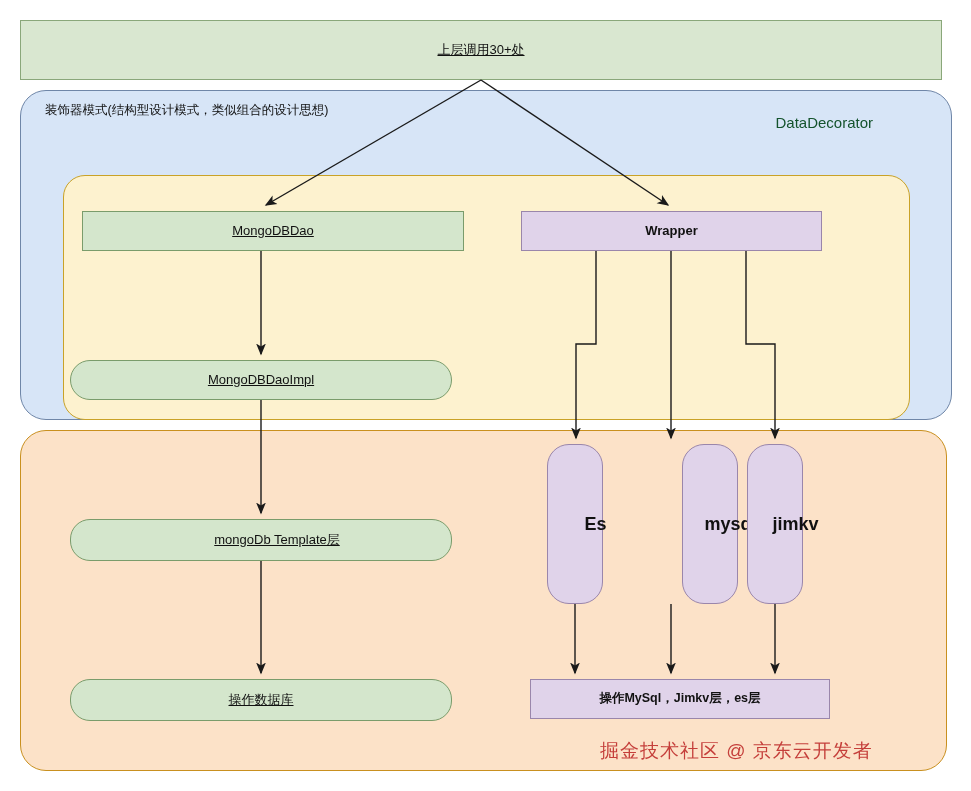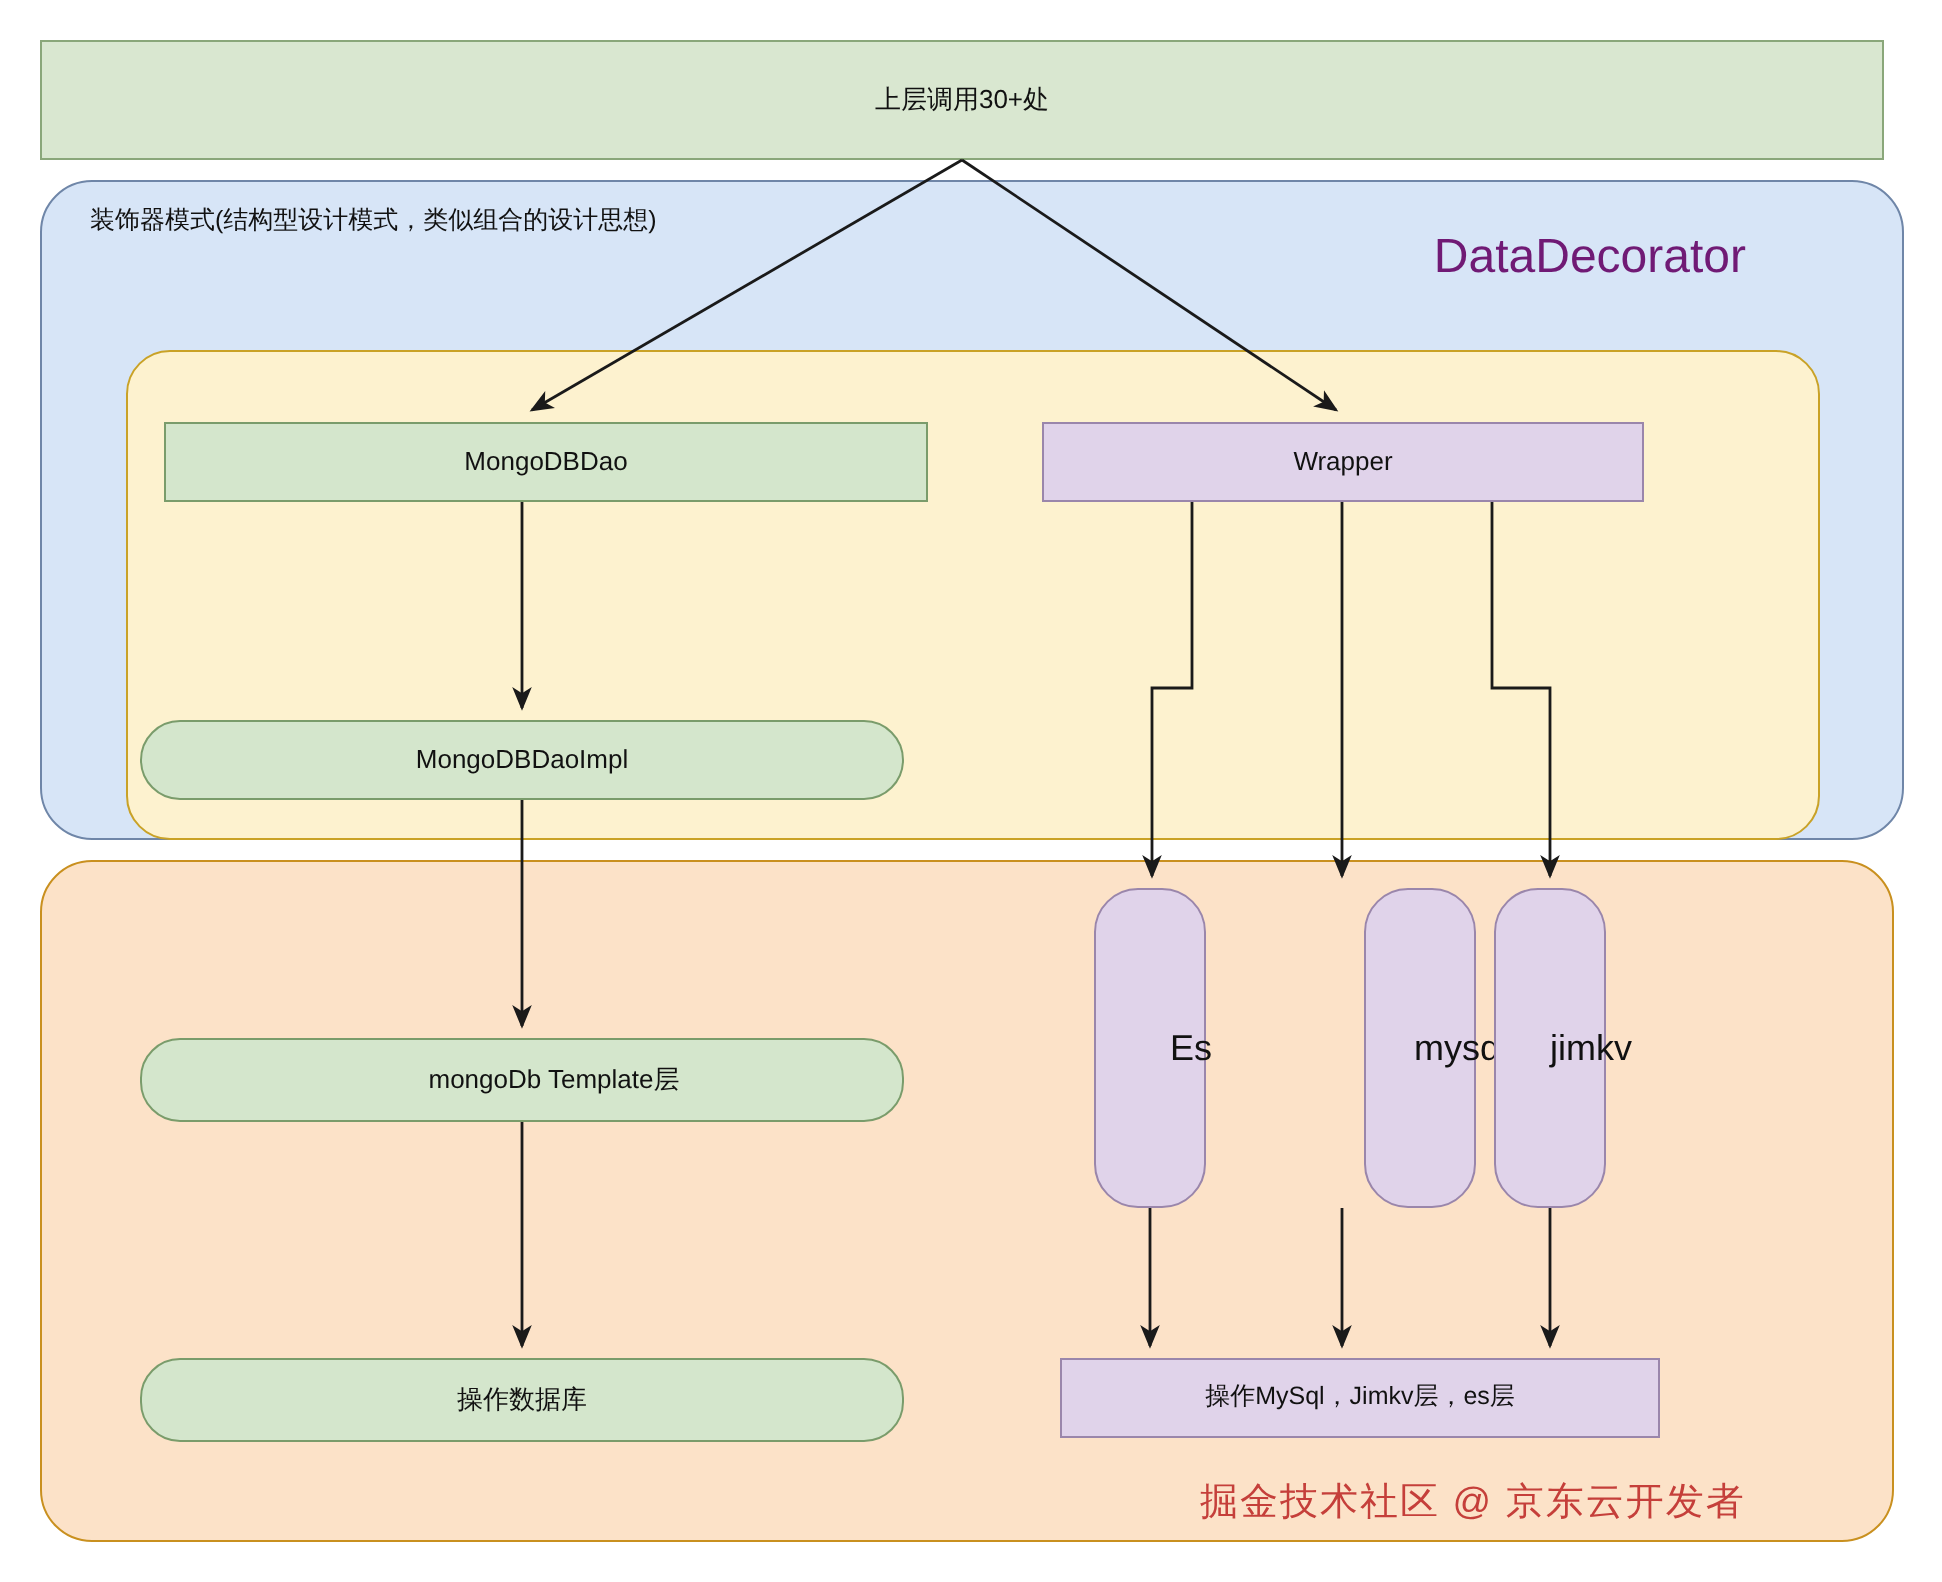--- a/index.html
+++ b/index.html
@@ -56,22 +56,22 @@
     left: 24px;
     top: 12px;
     font-size: 12.5px;
     color: #111111;
     white-space: nowrap;
   }
   #decorator-title {
     position: absolute;
     right: 78px;
     top: 23px;
-    font-size: 24px;
-    color: #701a75;
+    font-size: 15px;
+    color: #14532d;
     white-space: nowrap;
   }
 
   
   #inner-yellow {
     left: 63px;
     top: 175px;
     width: 847px;
     height: 245px;
     background: #fdf2cf;
@@ -90,25 +90,27 @@
     border: 1px solid #c9901f;
     border-radius: 26px;
     display: block;
   }
 
   
   .green-box {
     background: #d4e6cc;
     border: 1px solid #7a9c6b;
     font-size: 13px;
+    text-decoration: underline;
   }
   .purple-box {
     background: #e0d3ea;
     border: 1px solid #9a86ab;
     font-size: 13px;
+    font-weight: bold;
   }
   .rounded {
     border-radius: 20px;
   }
   .rounded-tall {
     border-radius: 22px;
     padding-left: 41px;
   }
 
   

